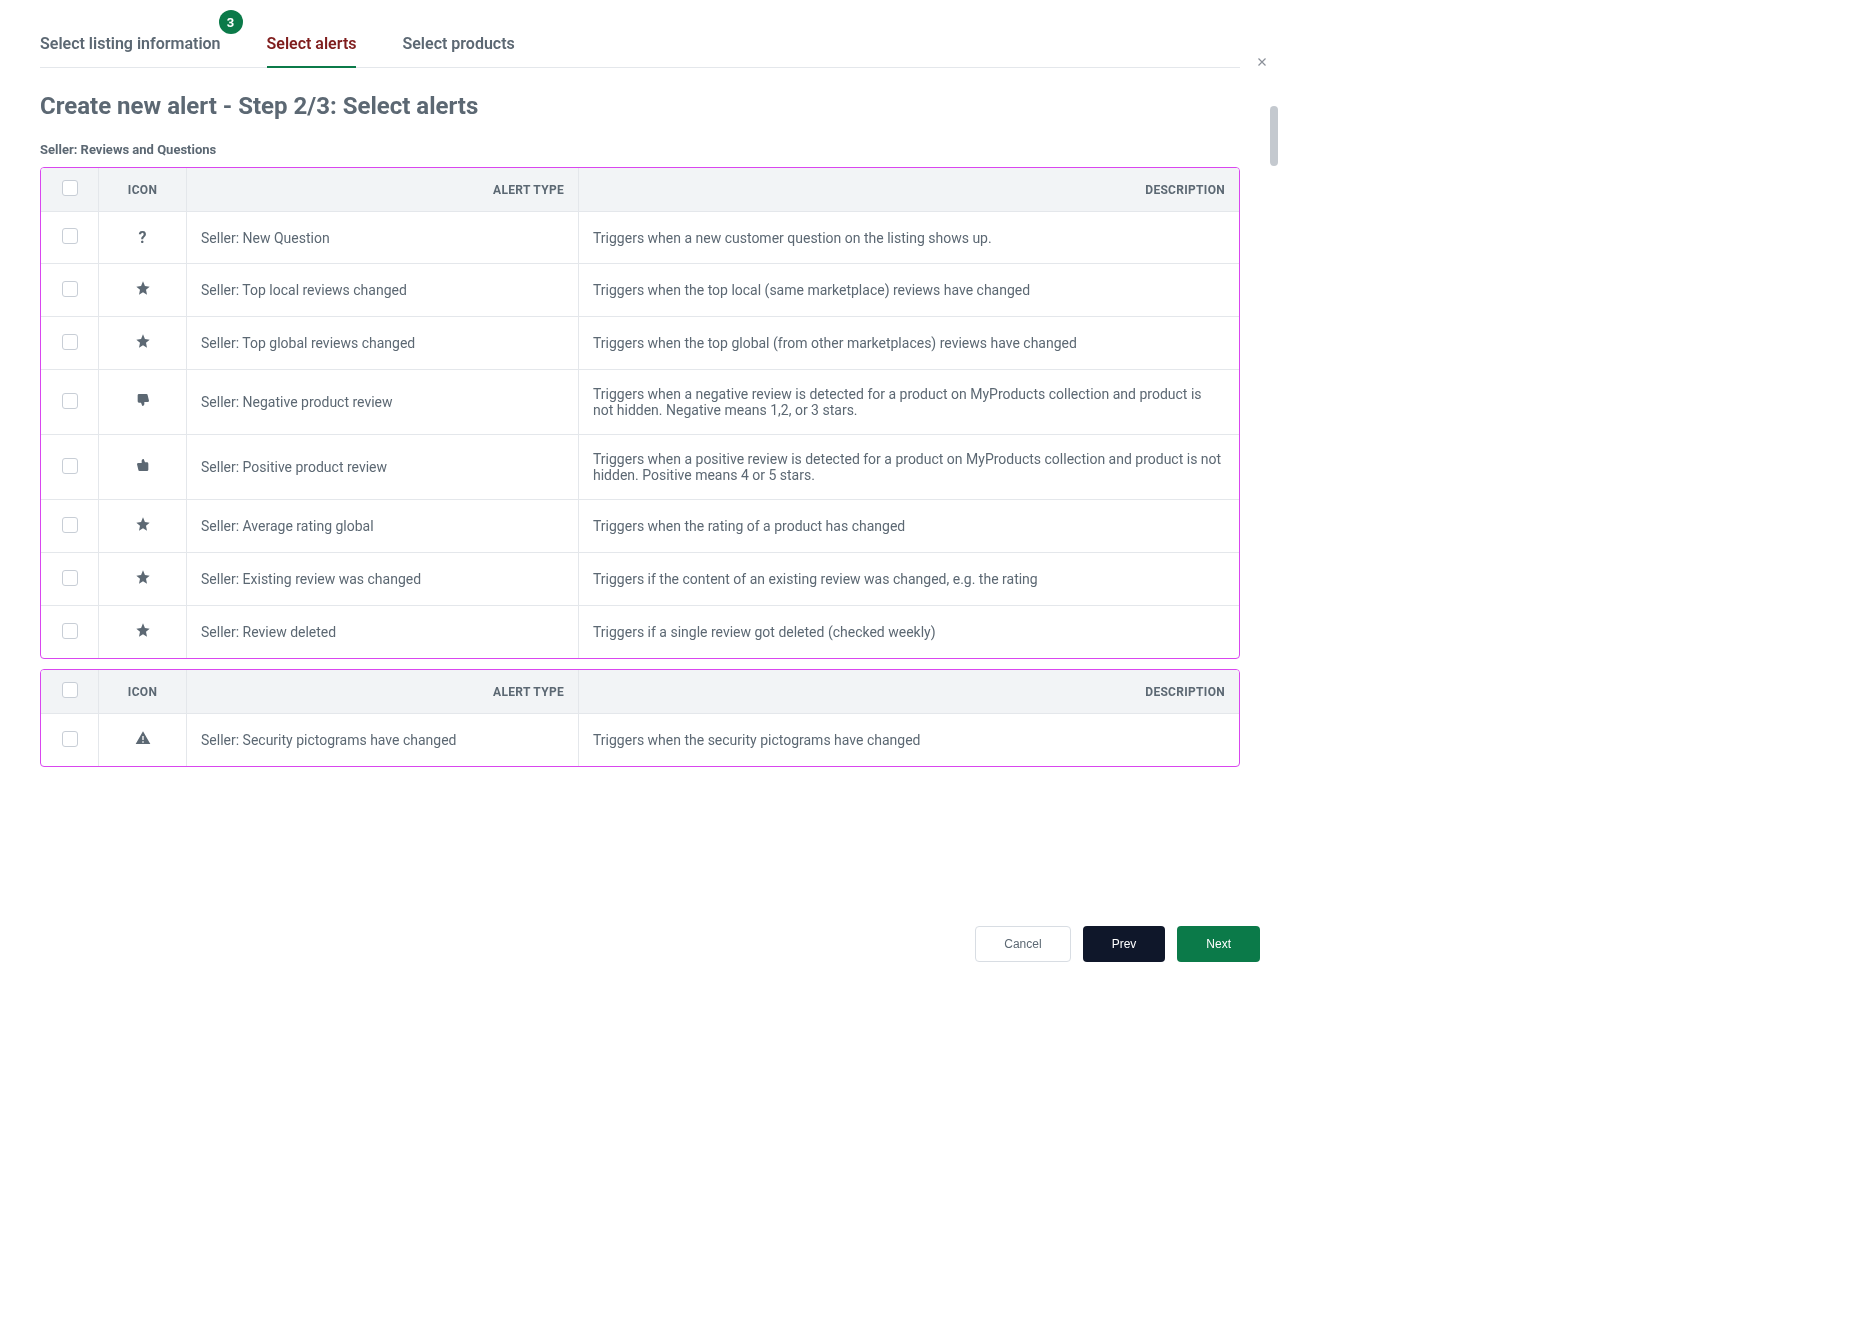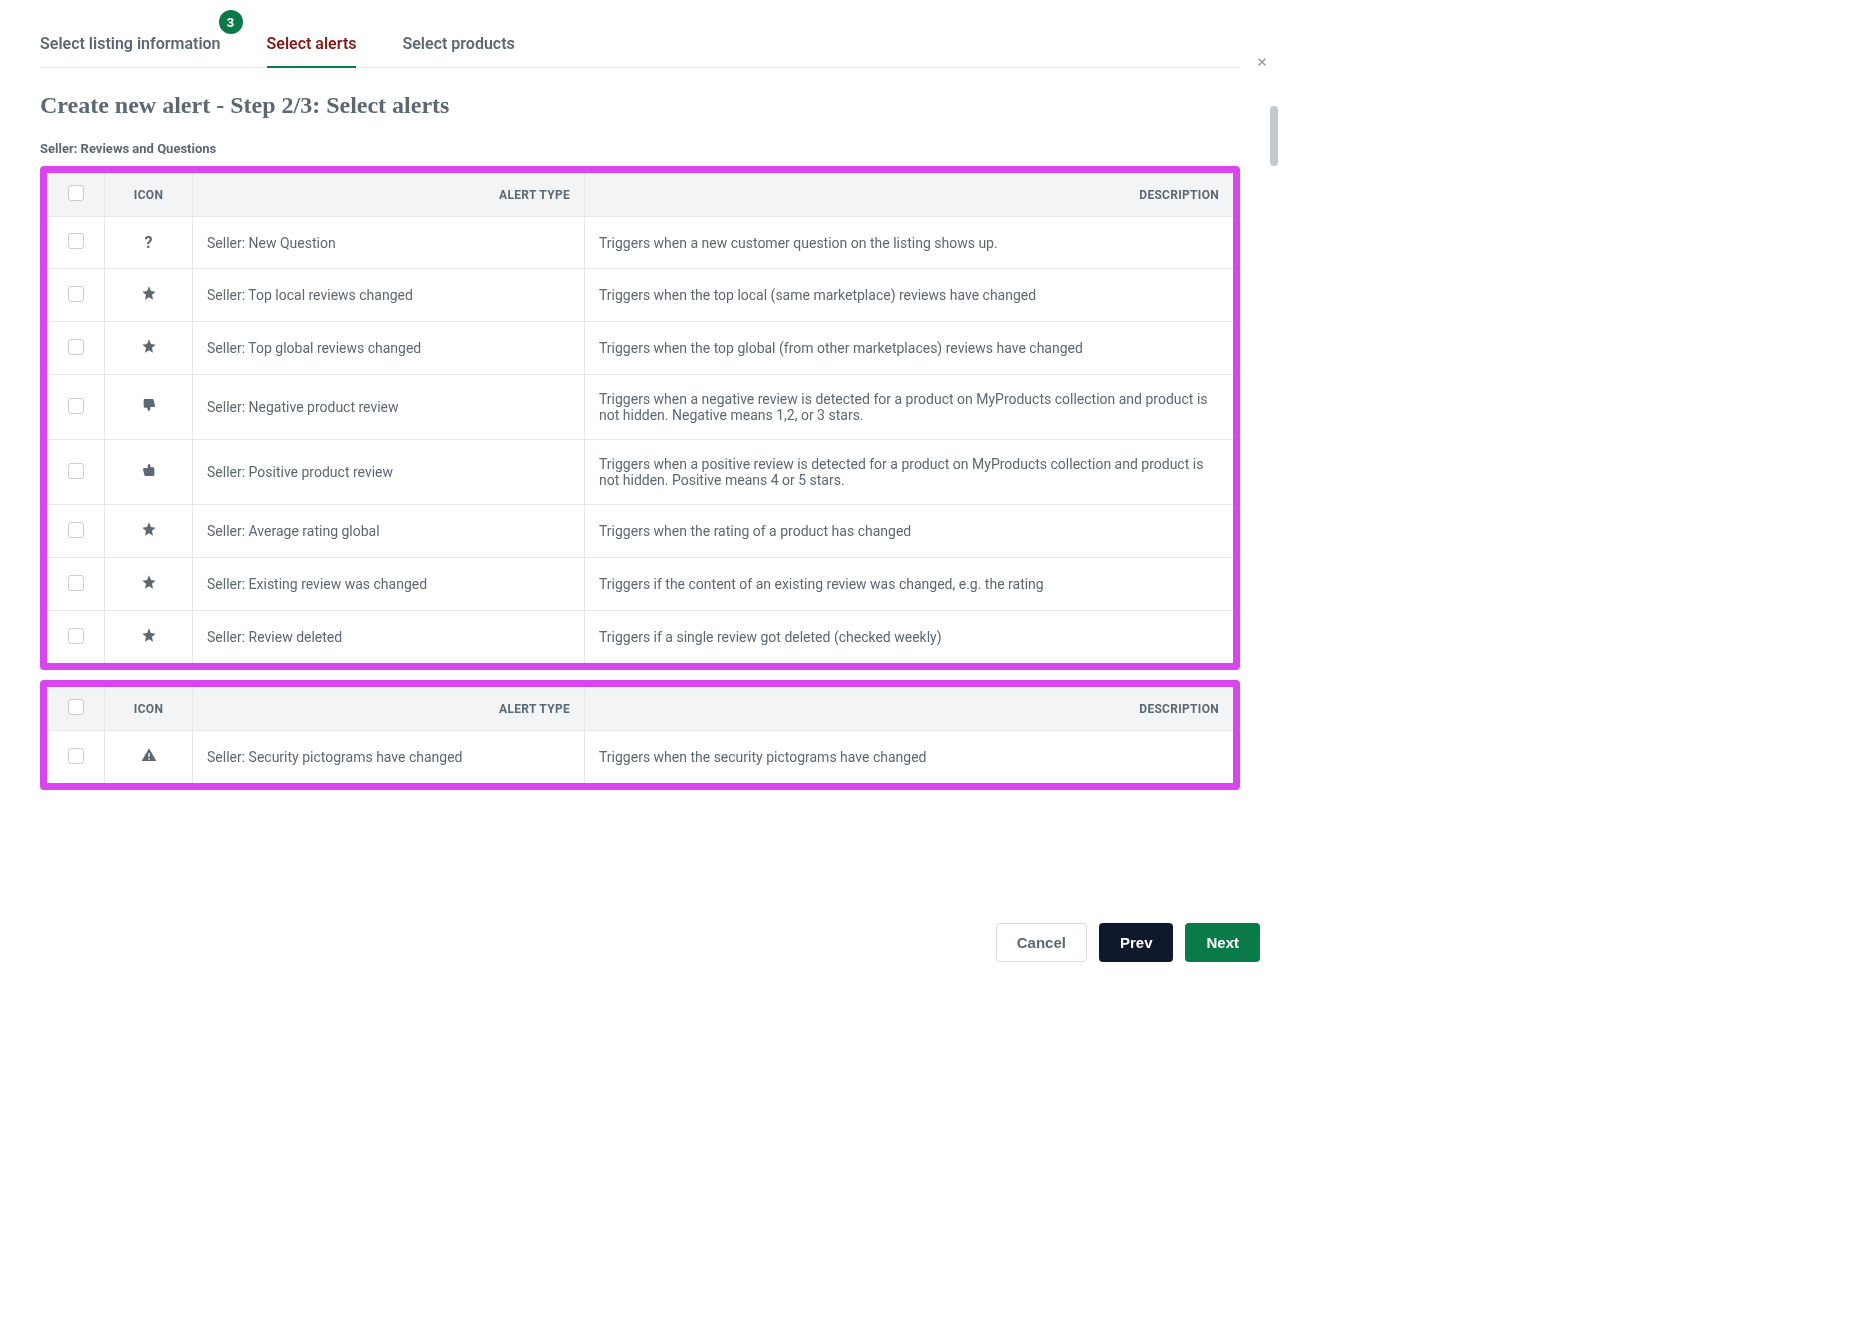--- a/index.html
+++ b/index.html
@@ -70,34 +70,33 @@
     overflow-y: auto;
     padding-top: 24px;
     padding-bottom: 20px;
   }
 
   h1.page-title {
     font-size: 24px;
     font-weight: 700;
     color: #5c6873;
     margin-bottom: 12px;
-    font-family: Liberation Serif, serif;
   }
 
   .section-title {
     font-size: 13px;
     font-weight: 700;
     color: #5c6873;
     margin-bottom: 10px;
     margin-top: 22px;
   }
 
   table.alerts {
     width: 100%;
-    border: 7px solid #d946ef;
+    border: 1px solid #d946ef;
     border-collapse: separate;
     border-spacing: 0;
     border-radius: 4px;
     overflow: hidden;
     margin-bottom: 10px;
   }
   table.alerts thead th {
     background: #f2f4f6;
     text-align: right;
     font-size: 12px;
@@ -134,24 +133,24 @@
   .row-icon { color:#5c6873; font-weight:700; font-size:16px; }
 
   .footer {
     position:absolute;
     bottom:18px;
     right:20px;
     display:flex;
     gap:12px;
   }
   .btn {
-    padding: 10px 20px;
+    padding: 10px 28px;
     border-radius:4px;
-    font-size:15px;
-    font-weight:700;
+    font-size:12px;
+    font-weight:400;
     cursor:pointer;
     border:1px solid transparent;
   }
   .btn.cancel { background:#fff; border-color:#d8dde3; color:#5c6873; }
   .btn.prev   { background:#0f172a; color:#fff; }
   .btn.next   { background:#0b7a49; color:#fff; }
 
   
   .scroll-hint {
     position:absolute;

